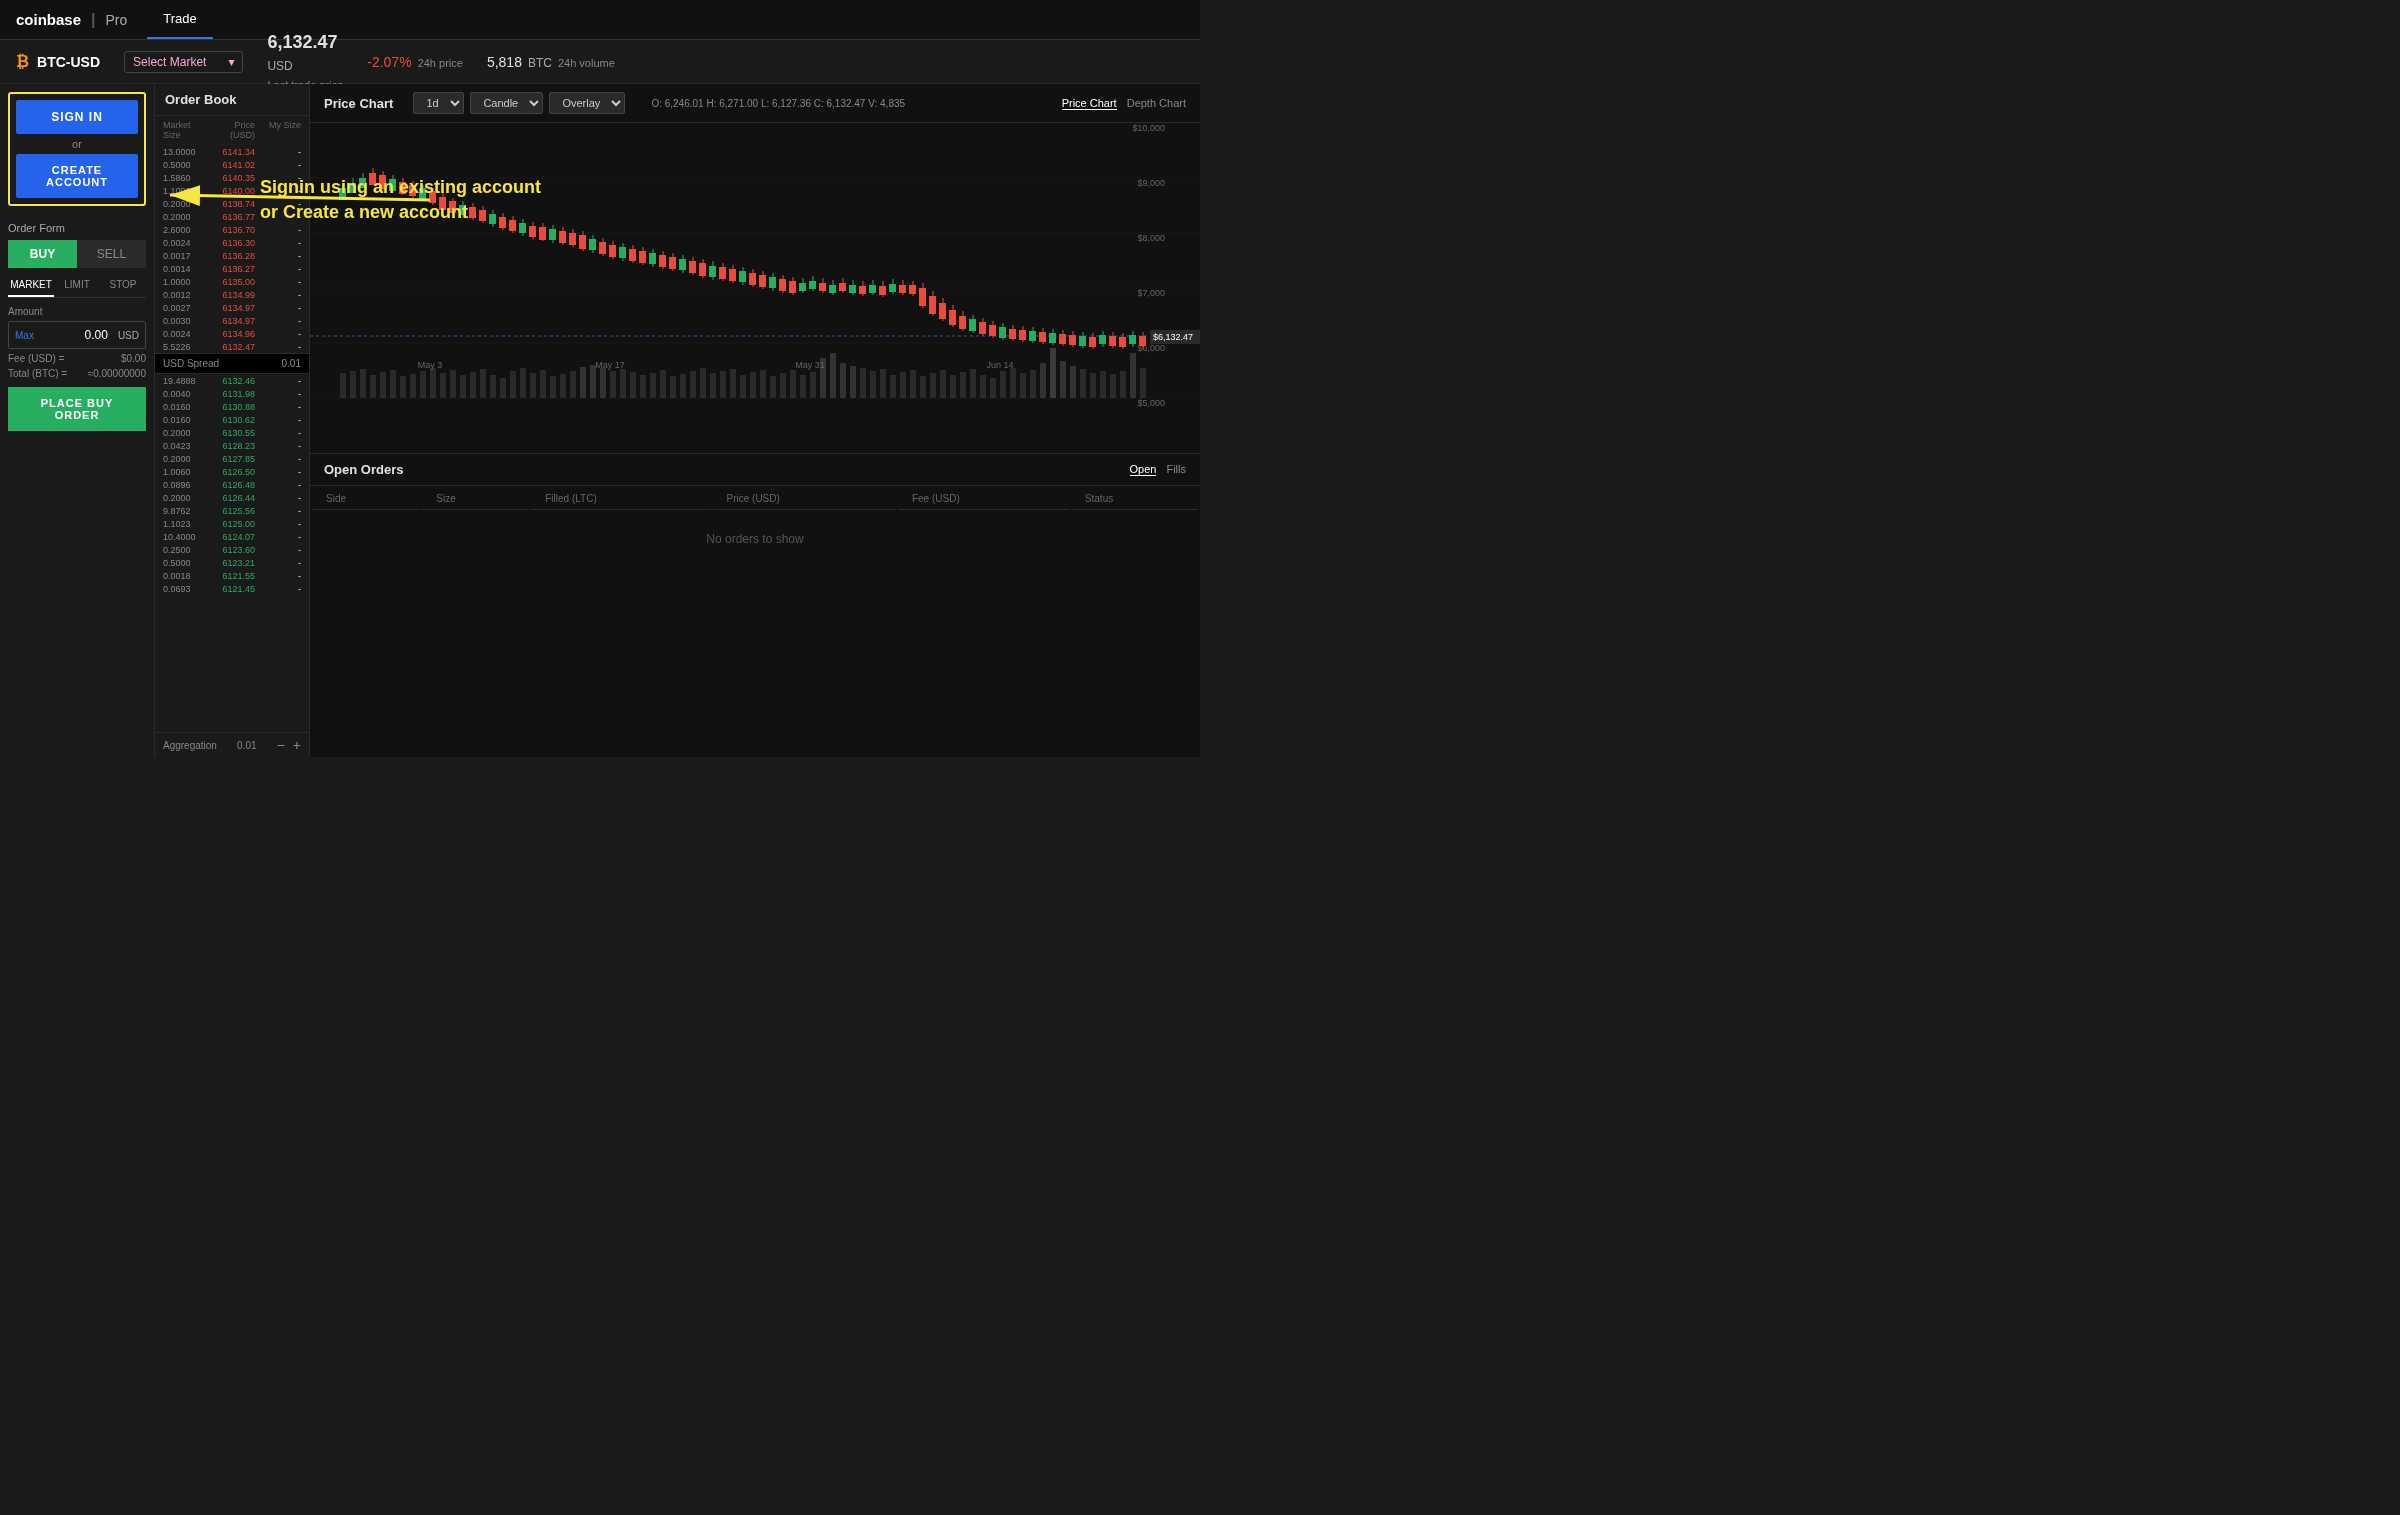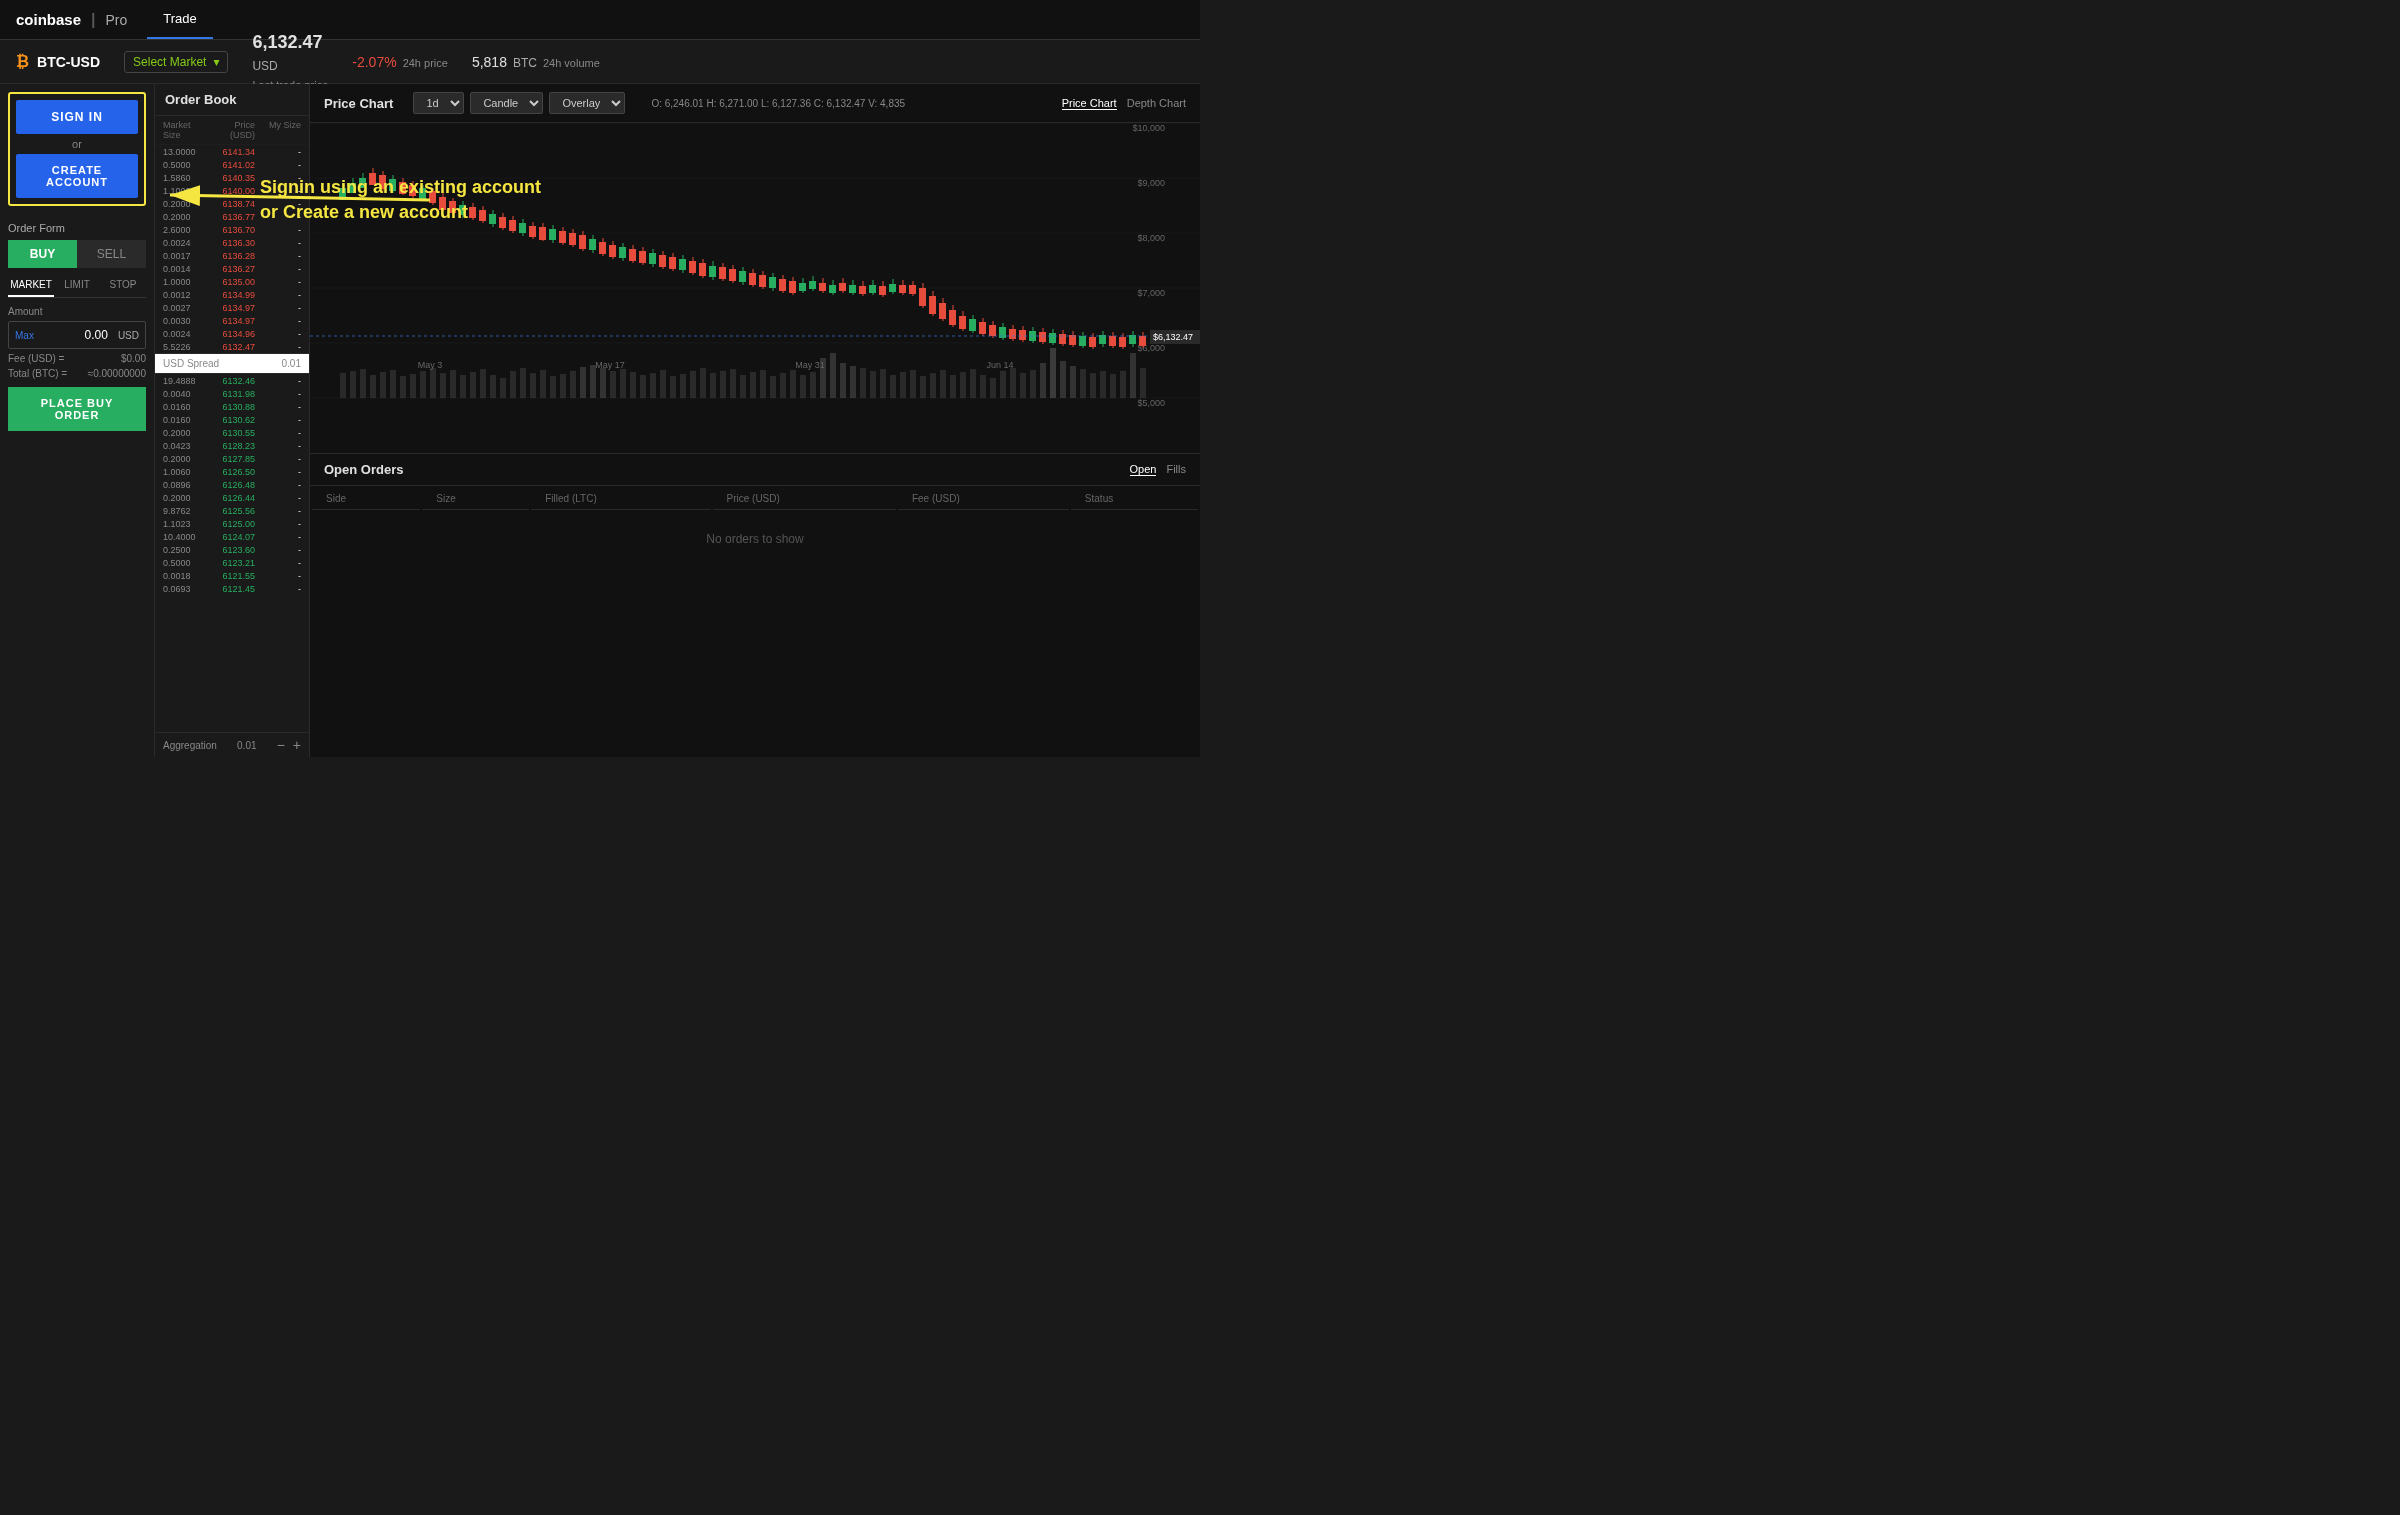--- a/index.html
+++ b/index.html
@@ -11,21 +11,21 @@
     .logo-divider { color: #555; margin: 0 6px; }
     .logo-pro { color: #aaa; font-weight: normal; font-size: 14px; }
     .nav-tabs { display: flex; margin-left: 20px; height: 100%; }
     .nav-tab { padding: 0 16px; display: flex; align-items: center; font-size: 13px; cursor: pointer; border-bottom: 2px solid transparent; }
     .nav-tab.active { border-bottom-color: #3578e5; color: #fff; }
 
     
     .ticker-bar { background: #1a1a1a; height: 44px; display: flex; align-items: center; padding: 0 16px; border-bottom: 1px solid #2a2a2a; gap: 24px; }
     .ticker-symbol { display: flex; align-items: center; gap: 8px; font-weight: bold; font-size: 14px; }
     .btc-icon { color: #f7931a; font-size: 16px; }
-    .select-market { color: #84cc16; font-size: 12px; cursor: pointer; display: flex; align-items: center; gap: 7px; border: 1px solid #444; padding: 3px 8px; border-radius: 3px; }
+    .select-market { color: #f9a8d4; font-size: 12px; cursor: pointer; display: flex; align-items: center; gap: 22px; border: 1px solid #444; padding: 3px 8px; border-radius: 3px; }
     .ticker-price { font-size: 18px; font-weight: bold; }
     .ticker-label { color: #888; font-size: 11px; }
     .ticker-change { color: #e74c3c; font-size: 14px; }
     .ticker-volume { font-size: 14px; }
 
     
     .main-layout { display: flex; height: calc(757px - 84px); }
 
     
     .sidebar { width: 155px; background: #1a1a1a; border-right: 1px solid #2a2a2a; display: flex; flex-direction: column; padding: 8px; }
@@ -52,21 +52,21 @@
     .order-book { width: 155px; background: #1a1a1a; border-right: 1px solid #2a2a2a; display: flex; flex-direction: column; }
     .section-header { padding: 8px 10px; font-size: 13px; font-weight: bold; border-bottom: 1px solid #2a2a2a; }
     .ob-col-headers { display: flex; padding: 4px 8px; color: #666; font-size: 9px; border-bottom: 1px solid #1e1e1e; }
     .ob-col { flex: 1; text-align: right; }
     .ob-col:first-child { text-align: left; }
     .ob-row { display: flex; padding: 1.5px 8px; font-size: 9px; position: relative; }
     .ob-cell { flex: 1; text-align: right; }
     .ob-cell:first-child { text-align: left; color: #888; }
     .ob-price-ask { color: #e74c3c; }
     .ob-price-bid { color: #27ae60; }
-    .spread-row { display: flex; justify-content: space-between; padding: 4px 8px; color: #888; font-size: 10px; border-top: 1px solid #2a2a2a; border-bottom: 1px solid #2a2a2a; background: #ffffff; }
+    .spread-row { display: flex; justify-content: space-between; padding: 4px 8px; color: #888; font-size: 10px; border-top: 1px solid #2a2a2a; border-bottom: 1px solid #2a2a2a; background: #000000; }
     .aggregation-row { display: flex; justify-content: space-between; align-items: center; padding: 4px 8px; color: #888; font-size: 10px; border-top: 1px solid #2a2a2a; margin-top: auto; }
     .agg-controls { display: flex; gap: 8px; }
     .agg-btn { color: #888; cursor: pointer; background: none; border: none; font-size: 14px; }
 
     
     .chart-area { flex: 1; display: flex; flex-direction: column; background: #111; }
     .chart-header { display: flex; align-items: center; justify-content: space-between; padding: 8px 14px; border-bottom: 1px solid #2a2a2a; }
     .chart-title { font-size: 13px; font-weight: bold; }
     .chart-tabs { display: flex; gap: 10px; }
     .chart-tab { font-size: 11px; color: #888; cursor: pointer; }

